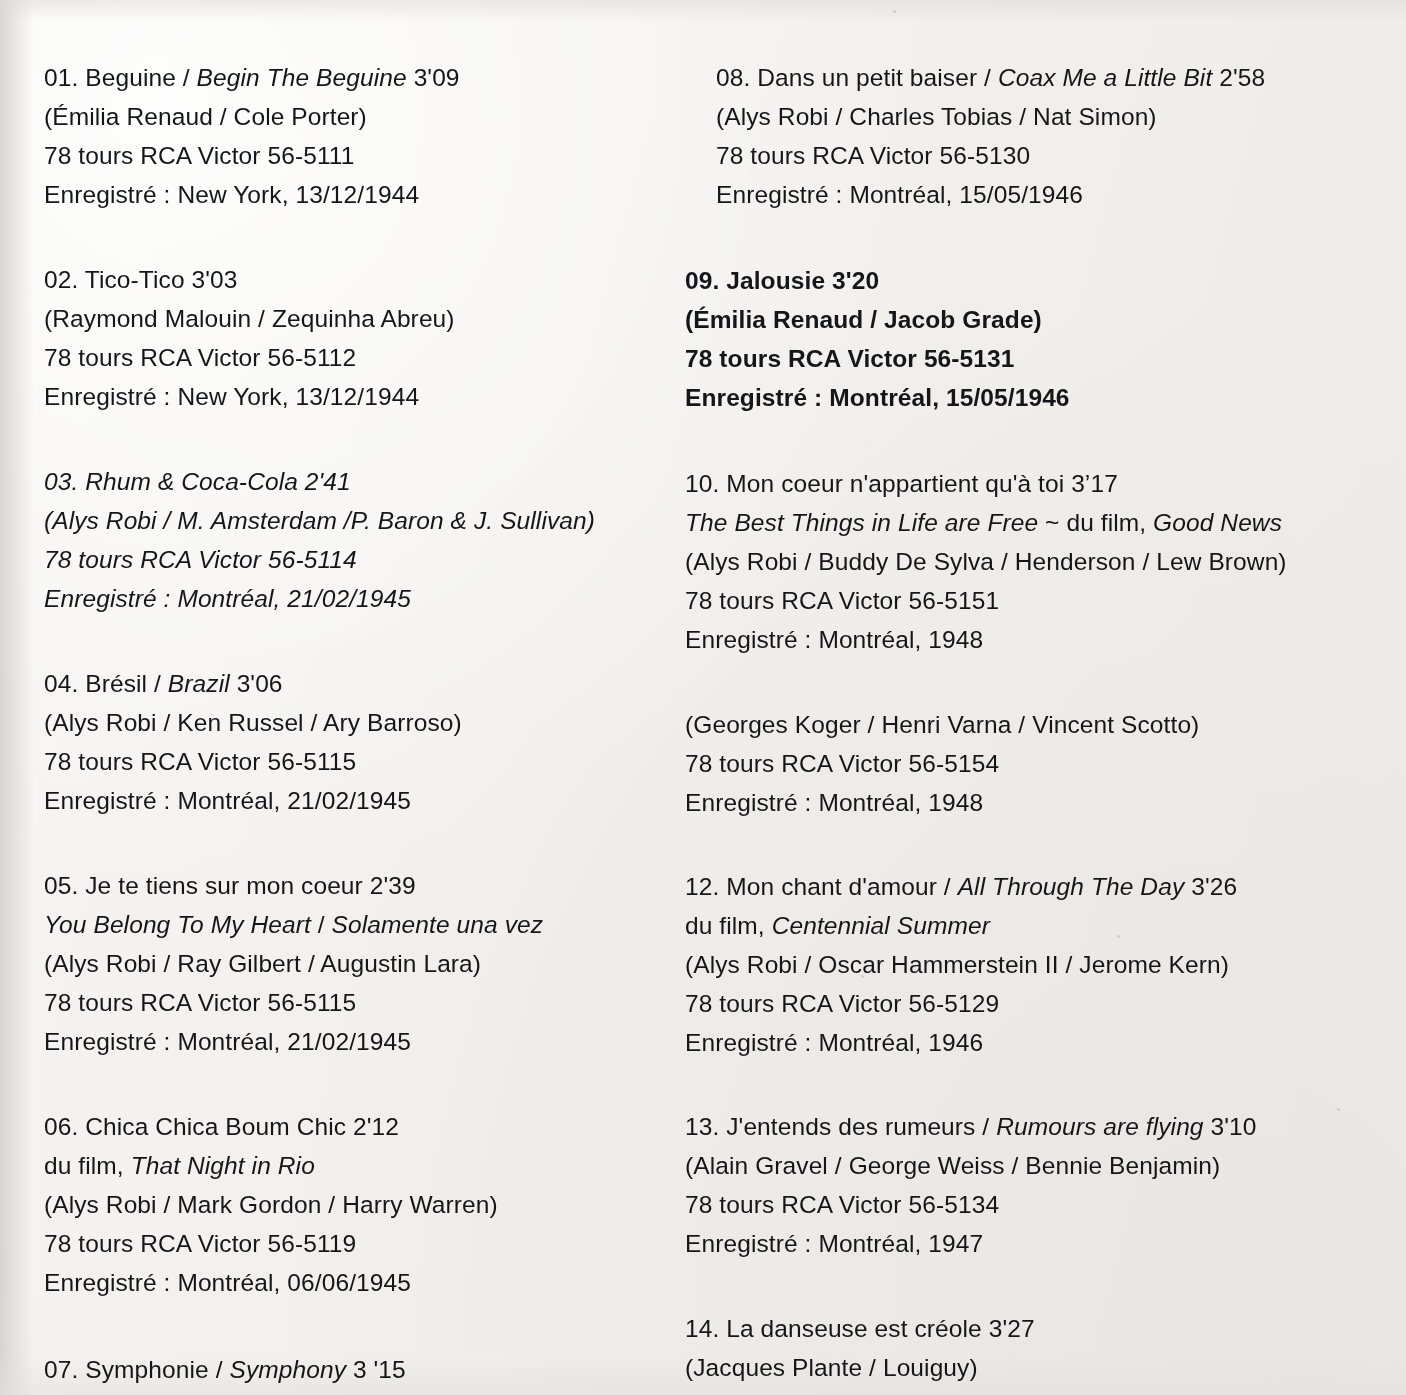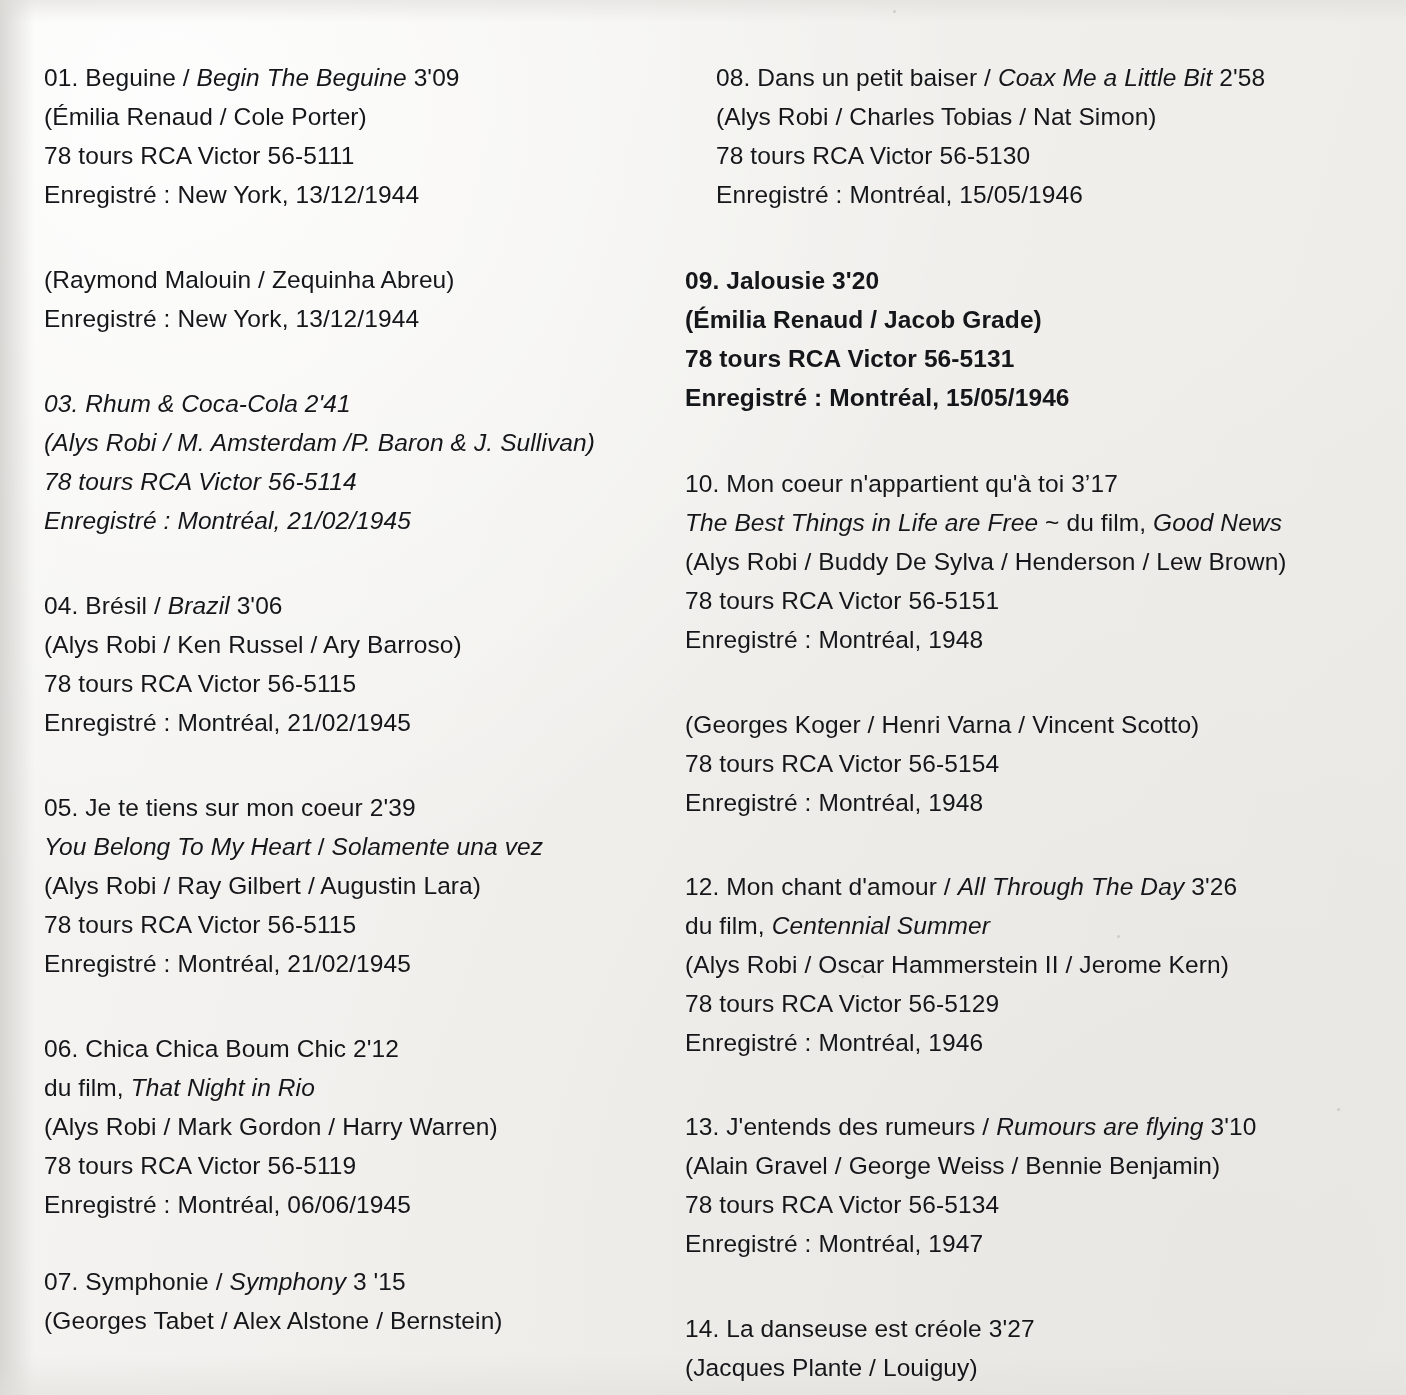--- a/index.html
+++ b/index.html
@@ -83,21 +83,21 @@
   }
   .line .it {
     font-style: italic;
   }
   
   .col-left .track:nth-child(1)  { margin-bottom: 46px; }
   .col-left .track:nth-child(2)  { margin-bottom: 46px; }
   .col-left .track:nth-child(3)  { margin-bottom: 46px; font-style: italic; }
   .col-left .track:nth-child(4)  { margin-bottom: 46px; }
   .col-left .track:nth-child(5)  { margin-bottom: 46px; }
-  .col-left .track:nth-child(6)  { margin-bottom: 38px; }
+  .col-left .track:nth-child(6)  { margin-bottom: 48px; }
 
   .col-right .track:nth-child(1) { margin-bottom: 47px; margin-left: 31px; }
   .col-right .track:nth-child(2) { margin-bottom: 47px; font-weight: bold; }
   .col-right .track:nth-child(3) { margin-bottom: 46px; }
   .col-right .track:nth-child(4) { margin-bottom: 45px; }
   .col-right .track:nth-child(5) { margin-bottom: 45px; margin-top: 8px; }
   .col-right .track:nth-child(6) { margin-bottom: 46px; }
 </style>
 </head>
 <body>
@@ -115,21 +115,23 @@
 
 <div class="columns">
   <div class="col col-left">
       <div class="track">
         <div class="line"><span>01. Beguine / </span><span class="it">Begin The Beguine</span><span>  3'09</span></div>
         <div class="line"><span>(Émilia Renaud / Cole Porter)</span></div>
         <div class="line"><span>78 tours RCA Victor 56-5111</span></div>
         <div class="line"><span>Enregistré : New York, 13/12/1944</span></div>
       </div>
       <div class="track">
+        <div class="line"><span>02. Tico-Tico  3'03</span></div>
         <div class="line"><span>(Raymond Malouin / Zequinha Abreu)</span></div>
+        <div class="line"><span>78 tours RCA Victor 56-5112</span></div>
         <div class="line"><span>Enregistré : New York, 13/12/1944</span></div>
       </div>
       <div class="track">
         <div class="line"><span>03. Rhum &amp; Coca-Cola  2'41</span></div>
         <div class="line"><span>(Alys Robi / M. Amsterdam /P. Baron &amp; J. Sullivan)</span></div>
         <div class="line"><span>78 tours RCA Victor 56-5114</span></div>
         <div class="line"><span>Enregistré : Montréal, 21/02/1945</span></div>
       </div>
       <div class="track">
         <div class="line"><span>04. Brésil / </span><span class="it">Brazil</span><span>  3'06</span></div>

